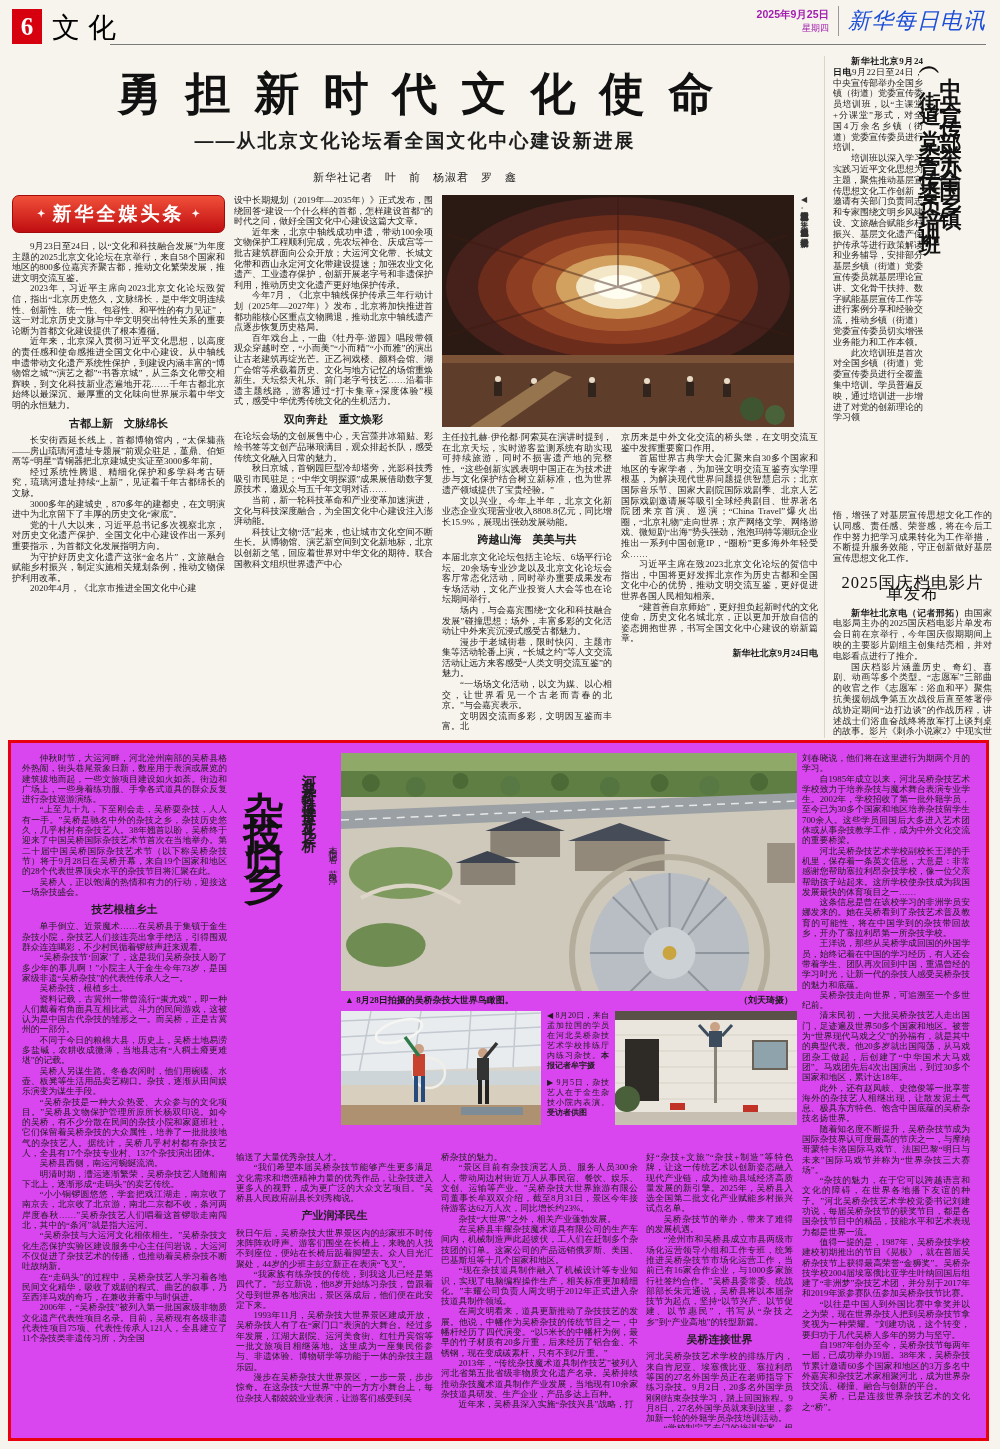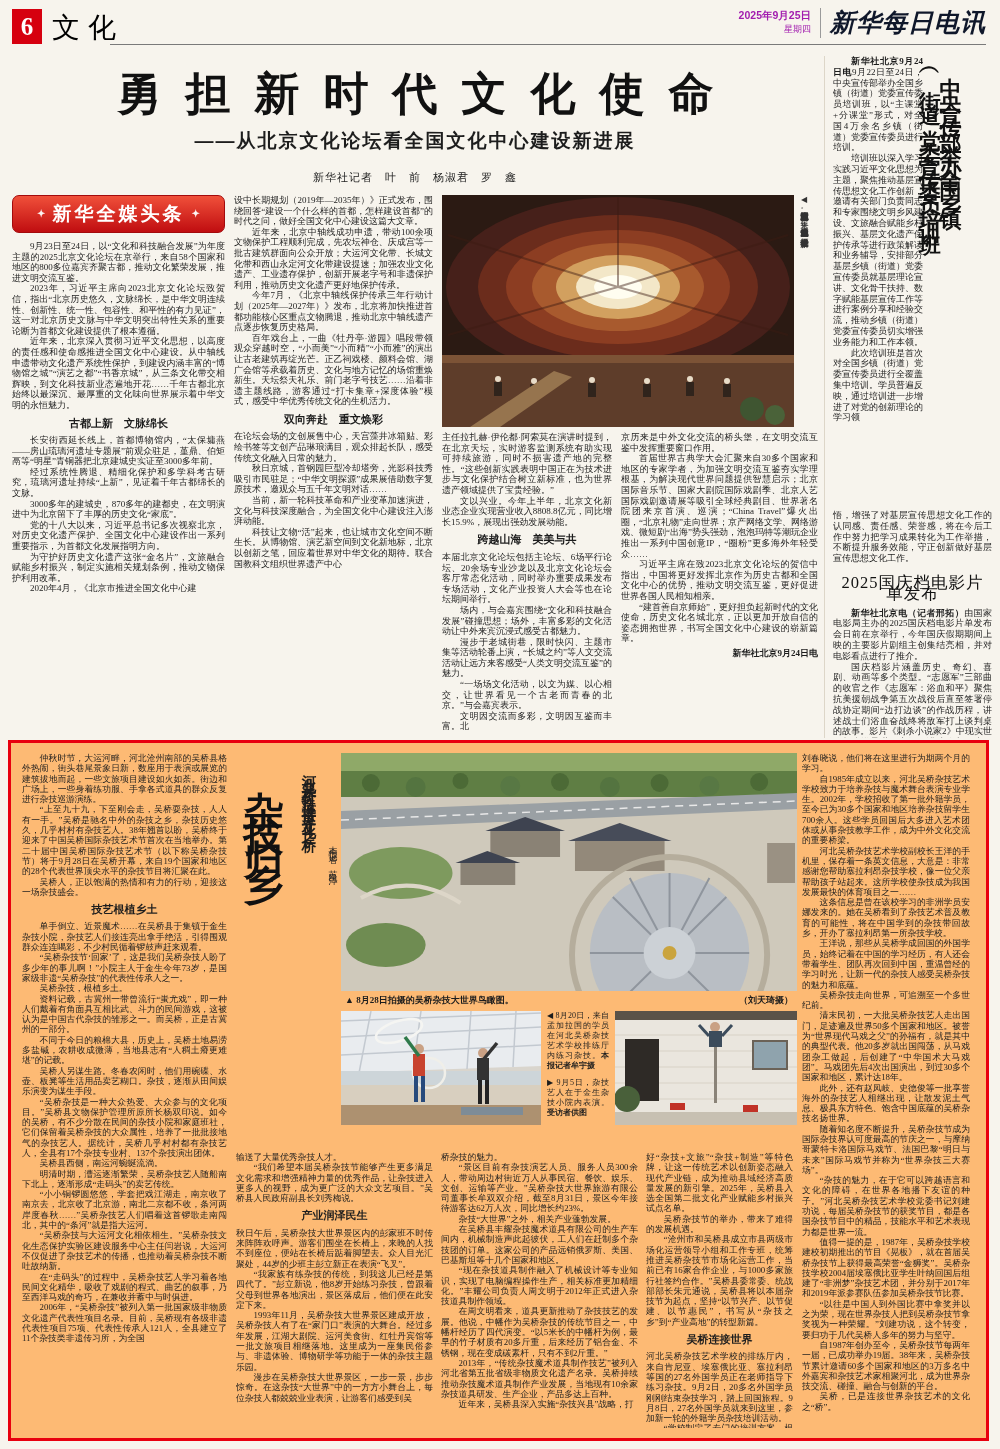--- a/index.html
+++ b/index.html
@@ -11,21 +11,21 @@
   #header{position:absolute;left:0;top:0;width:1000px;height:50px}
   .pagenum{position:absolute;left:12px;top:9px;width:30px;height:35px;background:#d6000f;color:#fff;
            font-size:25px;font-weight:bold;text-align:center;line-height:35px}
   .section{position:absolute;left:52px;top:9px;font-size:28px;color:#000000;font-weight:400;letter-spacing:8px}
   .hrule{position:absolute;left:110px;right:14px;top:44px;border-top:1.5px solid #7a7a7a}
   .hright{position:absolute;right:14px;top:6px;display:flex;align-items:center;gap:9px}
   .hdate{text-align:right;font-family:"Liberation Sans",sans-serif;color:#a21caf}
   .hdate .d1{font-size:10.5px;font-weight:bold}
   .hdate .d2{font-size:9px}
   .vdiv{width:1px;height:30px;background:#9a9a9a}
-  .masthead{font-size:25px;color:#0f172a;font-weight:700;font-style:italic;letter-spacing:1px}
+  .masthead{font-size:22px;color:#1d4ed8;font-weight:400;font-style:italic;letter-spacing:1px}
   
   #lead{position:absolute;left:12px;top:52px;width:806px;height:686px;overflow:hidden}
   #lead h1{margin:12px 0 4px;text-align:center;font-size:45px;font-weight:900;letter-spacing:24px;text-indent:24px;color:#111}
   .deck{text-align:center;font-family:"Liberation Sans",sans-serif;font-weight:bold;font-size:19px;letter-spacing:2px;margin:4px 0 16px}
   .byline{text-align:center;font-size:11px;margin:2px 0 10px;letter-spacing:1px}
   .cols{display:flex;gap:9px;height:566px;overflow:hidden}
   #lead .col{font-size:9px;line-height:10.6px}
   .w1{width:213px}.w2{width:199px}
   .photocol{flex:1;display:flex;flex-direction:column}
   .bigrow{display:flex;gap:4px;height:232px}
@@ -45,21 +45,21 @@
            border-left:1px solid #ddd6c8;padding-left:8px;box-sizing:border-box;font-size:9px;line-height:10.8px}
   .a1top{display:flex;gap:1px;height:448px;overflow:hidden}
   .a1body{width:90px;overflow:hidden}
   .a1title{display:flex;gap:10px;padding-top:4px}
   .vt{writing-mode:vertical-rl}
   .a1title .vt{font-size:22px;font-weight:900;letter-spacing:13px;color:#111}
   .a1cont{margin-top:6px}
   .a2title{font-size:16.5px;text-align:center;letter-spacing:1px;margin:14px 0 8px;font-weight:400;color:#111}
   
   #feature{position:absolute;left:8px;top:740px;width:981px;height:701px;border:3px solid #e8000f;
-           background:#fdba74;box-sizing:border-box;padding:10px 11px;display:flex;gap:9px}
+           background:#d946ef;box-sizing:border-box;padding:10px 11px;display:flex;gap:9px}
   .fcol{font-size:8.8px;line-height:10.3px;overflow:hidden}
   .f1{width:205px}.f5{width:168px}
   .fmid{width:557px;display:flex;flex-direction:column}
   .frow1{display:flex;gap:7px;height:380px}
   .ftitle{width:98px;display:flex;gap:8px;align-items:flex-start}
   .ftit{font-size:40px;font-weight:900;letter-spacing:24px;padding-top:6px;color:#111}
   .fsub{font-size:14.5px;font-weight:bold;letter-spacing:4.5px;padding-top:10px}
   .fby{font-size:9px;letter-spacing:3px;padding-top:86px;color:#222}
   .fphotos{flex:1;display:flex;flex-direction:column}
   .aerial{width:100%;height:238px}

